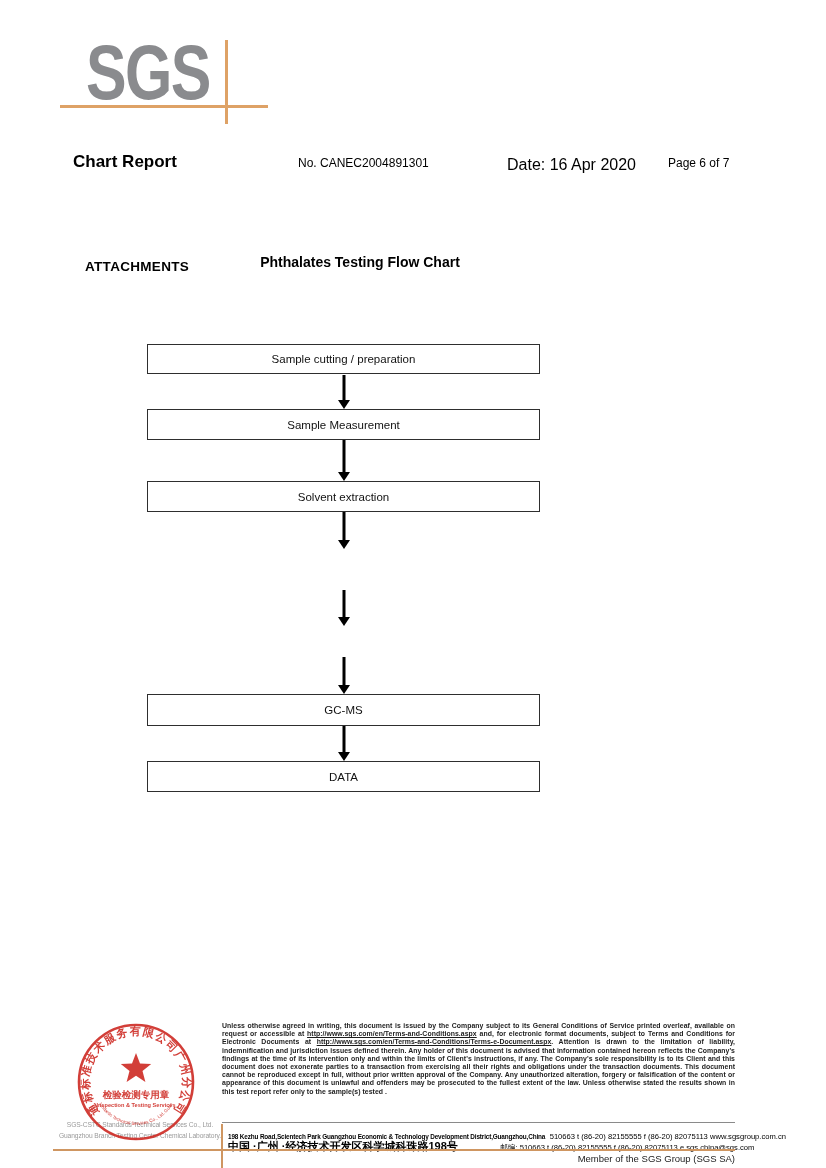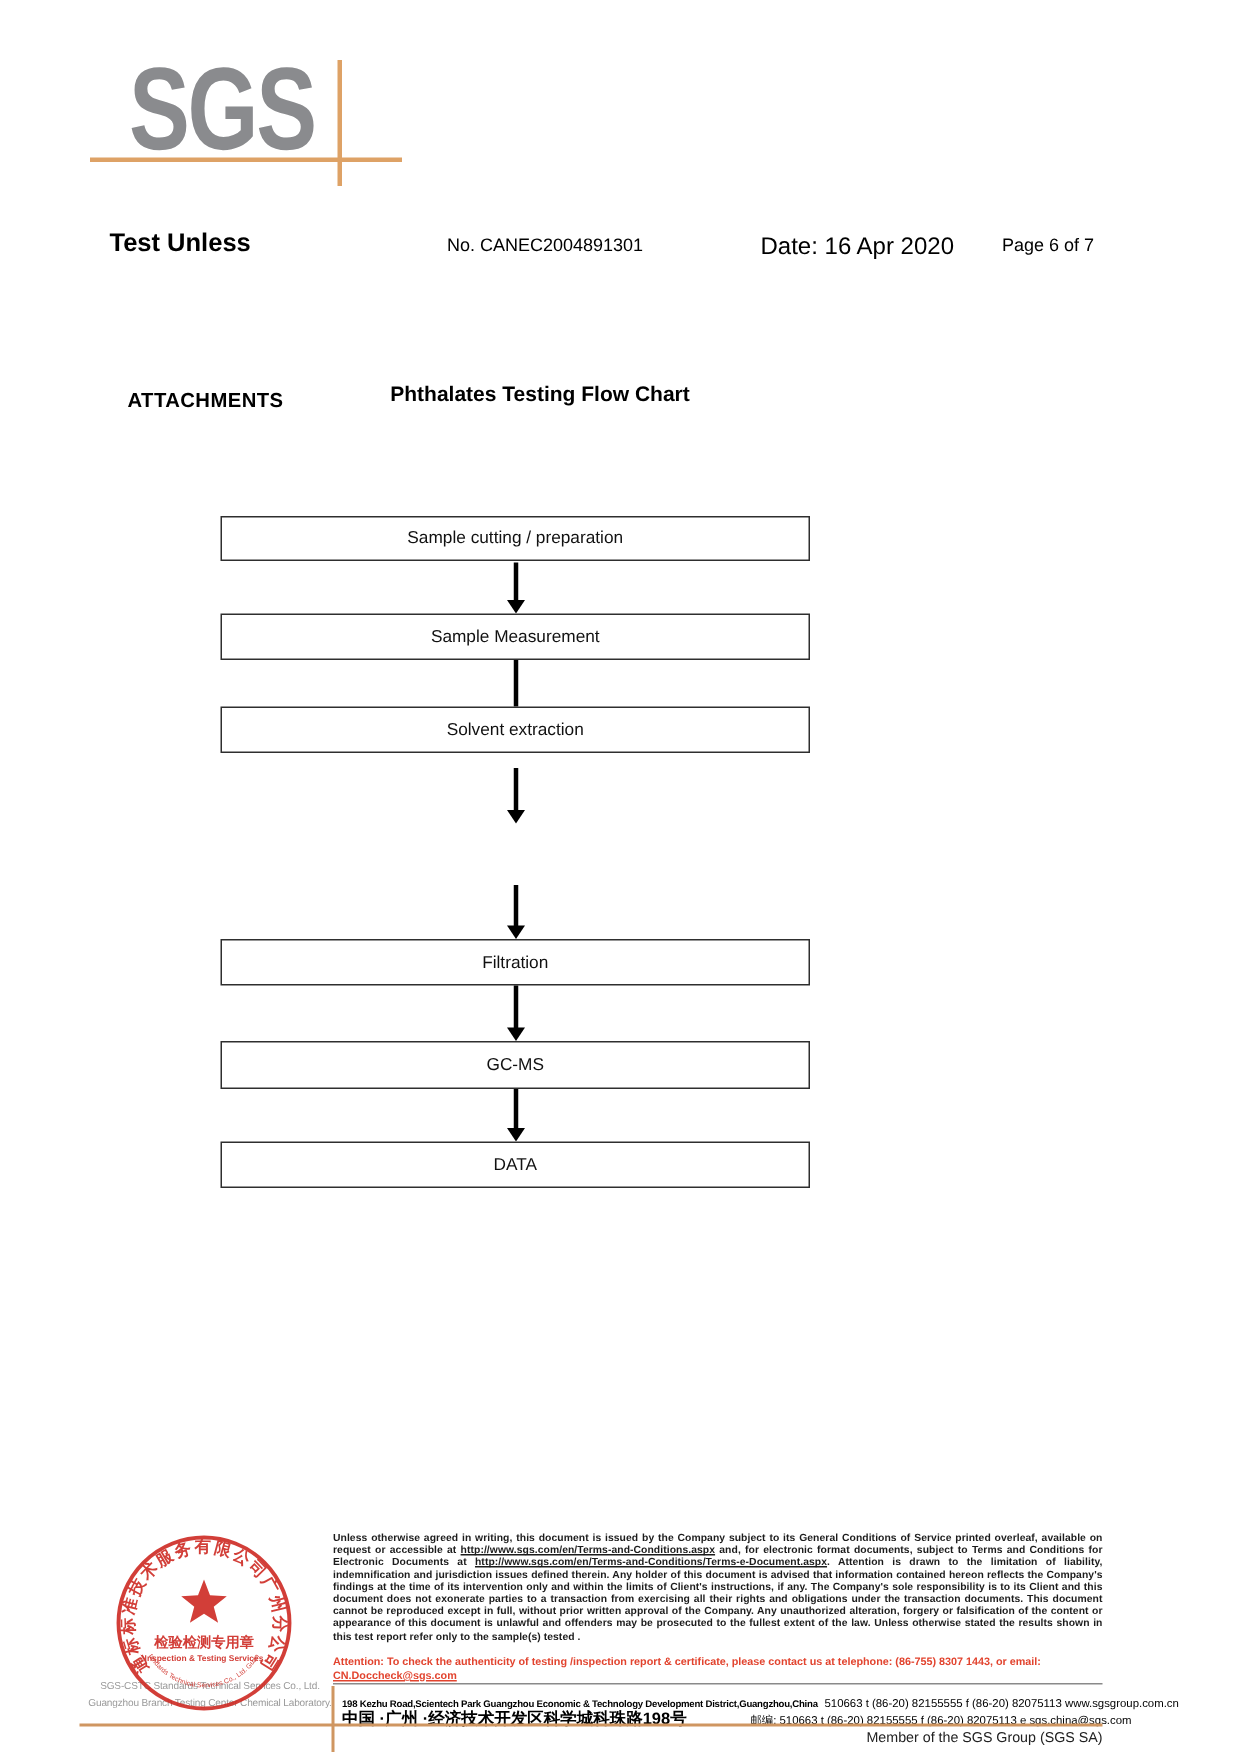--- a/index.html
+++ b/index.html
@@ -76,49 +76,48 @@
 </style>
 </head>
 <body>
 
 <div class="page">
 
   <div class="logo-text">SGS</div>
   <div class="logo-hline"></div>
   <div class="logo-vline"></div>
 
-  <div class="hdr-title">Test Unless</div>
+  <div class="hdr-title">Chart Report</div>
   <div class="hdr-no">No. CANEC2004891301</div>
   <div class="hdr-date">Date: 16 Apr 2020</div>
   <div class="hdr-page">Page 6 of 7</div>
 
   <div class="attachments">ATTACHMENTS</div>
   <div class="flow-title">Phthalates Testing Flow Chart</div>
 
   <div class="flowchart">
     <div class="fc-box" style="top:0;height:30px">Sample cutting / preparation</div>
     <div class="fc-arrow" style="top:31px;height:34px">
         <div class="shaft"></div>
         <div class="head"></div>
       </div>
     <div class="fc-box" style="top:65px;height:31px">Sample Measurement</div>
     <div class="fc-arrow" style="top:96px;height:41px">
         <div class="shaft"></div>
         <div class="head"></div>
       </div>
-    <div class="fc-box" style="top:127px;height:31px">Solvent extraction</div>
+    <div class="fc-box" style="top:137px;height:31px">Solvent extraction</div>
     <div class="fc-arrow" style="top:168px;height:37px">
         <div class="shaft"></div>
         <div class="head"></div>
       </div>
     <div class="fc-arrow" style="top:246px;height:36px">
         <div class="shaft"></div>
         <div class="head"></div>
       </div>
-    <div class="fc-box" style="top:282px;height:31px">Filtration</div>
     <div class="fc-arrow" style="top:313px;height:37px">
         <div class="shaft"></div>
         <div class="head"></div>
       </div>
     <div class="fc-box" style="top:350px;height:32px">GC-MS</div>
     <div class="fc-arrow" style="top:382px;height:35px">
         <div class="shaft"></div>
         <div class="head"></div>
       </div>
     <div class="fc-box" style="top:417px;height:31px">DATA</div>
@@ -141,21 +140,20 @@
     <polygon points="80,41 84,51.5 95.2,52.1 86.5,59.1 89.4,69.9 80,63.8 70.6,69.9 73.5,59.1 64.8,52.1 76,51.5" fill="#ce2a23"></polygon>
     <text x="80" y="86" text-anchor="middle" font-size="9.5" font-weight="bold" fill="#ce2a23">检验检测专用章</text>
     <text x="80" y="95" text-anchor="middle" font-size="5.6" font-weight="bold" fill="#ce2a23">Inspection &amp; Testing Services</text>
     <text font-size="4.6" fill="#ce2a23">
       <textPath href="#arcBottom" startOffset="50%" text-anchor="middle">SGS-CSTC Standards Technical Services Co., Ltd. Guangzhou Branch</textPath>
     </text>
   </svg>
 
   <div class="disclaimer"><span>Unless otherwise agreed in writing, this document is issued by the Company subject to its General Conditions of Service printed overleaf, available on request or accessible at </span><span class="u">http://www.sgs.com/en/Terms-and-Conditions.aspx</span><span> and, for electronic format documents, subject to Terms and Conditions for Electronic Documents at </span><span class="u">http://www.sgs.com/en/Terms-and-Conditions/Terms-e-Document.aspx</span><span>. Attention is drawn to the limitation of liability, indemnification and jurisdiction issues defined therein. Any holder of this document is advised that information contained hereon reflects the Company's findings at the time of its intervention only and within the limits of Client's instructions, if any. The Company's sole responsibility is to its Client and this document does not exonerate parties to a transaction from exercising all their rights and obligations under the transaction documents. This document cannot be reproduced except in full, without prior written approval of the Company. Any unauthorized alteration, forgery or falsification of the content or appearance of this document is unlawful and offenders may be prosecuted to the fullest extent of the law. Unless otherwise stated the results shown in this test report refer only to the sample(s) tested .</span></div>
 
-  <div class="attention"><span>Attention: To check the authenticity of testing /inspection report &amp; certificate, please contact us at telephone: (86-755) 8307 1443, or email: </span><span class="u">CN.Doccheck@sgs.com</span></div>
 
   <div class="addr-sep-top"></div>
   <div class="addr-line1">
     <span class="en">198 Kezhu Road,Scientech Park Guangzhou Economic &amp; Technology Development District,Guangzhou,China</span>
     <span class="nums">510663    t (86-20) 82155555    f (86-20) 82075113    www.sgsgroup.com.cn</span>
   </div>
   <div class="addr-line2">
     <span class="cn">中国 ·广州 ·经济技术开发区科学城科珠路198号</span>
     <span class="post">邮编: 510663    t (86-20) 82155555    f (86-20) 82075113    e  sgs.china@sgs.com</span>
   </div>

